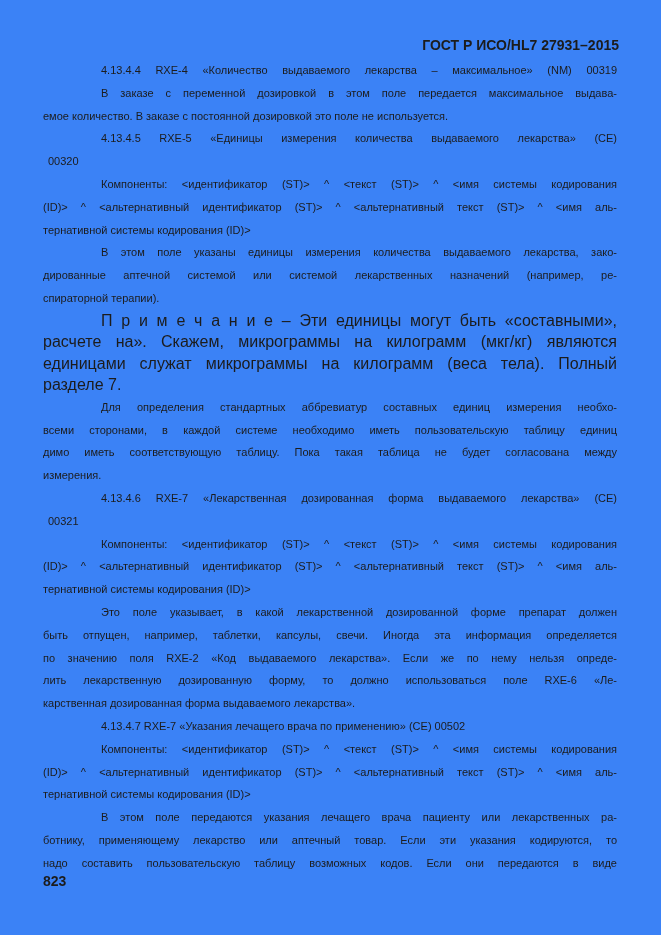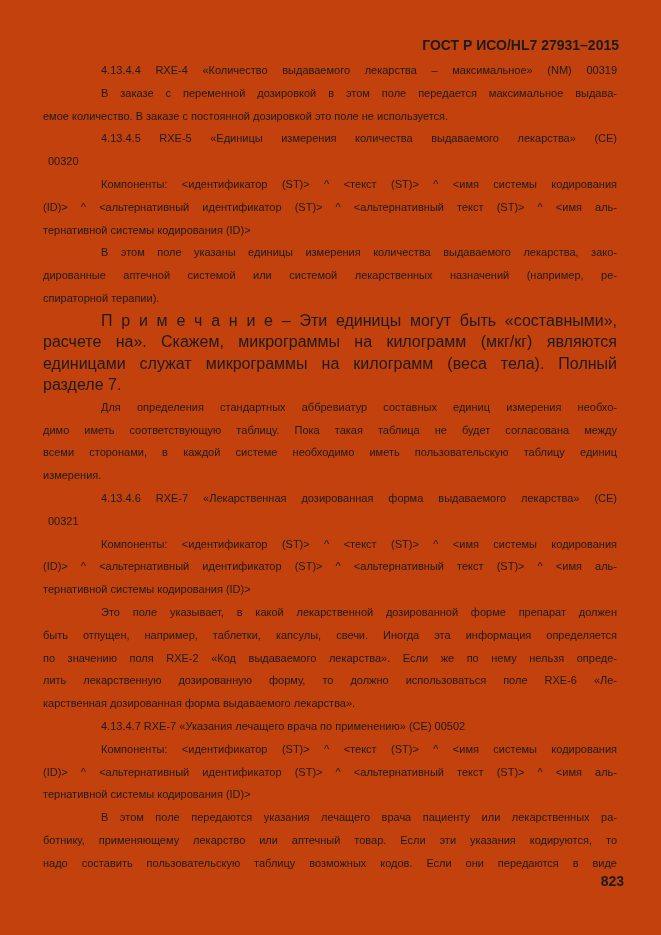--- a/index.html
+++ b/index.html
@@ -4,21 +4,21 @@
 <style>
   html, body {
     margin: 0;
     padding: 0;
     background: #ffffff;
   }
   .page {
     position: relative;
     width: 661px;
     height: 935px;
-    background: #c2410c;
+    background: #3b82f6;
     font-family: "Liberation Sans", sans-serif;
     color: #1c1c1c;
     overflow: hidden;
   }
   .header {
     position: absolute;
     top: 37px;
     left: 43px;
     width: 576px;
     text-align: right;
@@ -49,21 +49,20 @@
   .line.off { text-indent: 5px; }
   .line.j {
     text-align: justify;
     text-align-last: justify;
   }
   .page-num {
     position: absolute;
     top: 872px;
     left: 43px;
     width: 581px;
-    text-align: right;
     font-weight: bold;
     font-size: 14px;
     line-height: 18px;
   }
 </style>
 </head>
 <body>
 
 <div class="page">
   <div class="header">ГОСТ Р ИСО/HL7 27931–2015</div>
@@ -78,22 +77,22 @@
       <div class="line j">(ID)&gt; ^ &lt;альтернативный идентификатор (ST)&gt; ^ &lt;альтернативный текст (ST)&gt; ^ &lt;имя аль-</div>
       <div class="line">тернативной системы кодирования (ID)&gt;</div>
       <div class="line ind j">В этом поле указаны единицы измерения количества выдаваемого лекарства, зако-</div>
       <div class="line j">дированные аптечной системой или системой лекарственных назначений (например, ре-</div>
       <div class="line">спираторной терапии).</div>
       <div class="line note ind j">П р и м е ч а н и е – Эти единицы могут быть «составными», например, могут содержать слова «в</div>
       <div class="line note j">расчете на». Скажем, микрограммы на килограмм (мкг/кг) являются допустимым значением и означают, что</div>
       <div class="line note j">единицами служат микрограммы на килограмм (веса тела). Полный перечень единиц измерения ISO+ см. в</div>
       <div class="line note">разделе 7.</div>
       <div class="line ind j">Для определения стандартных аббревиатур составных единиц измерения необхо-</div>
+      <div class="line j">всеми сторонами, в каждой системе необходимо иметь пользовательскую таблицу единиц</div>
       <div class="line j">димо иметь соответствующую таблицу. Пока такая таблица не будет согласована между</div>
-      <div class="line j">всеми сторонами, в каждой системе необходимо иметь пользовательскую таблицу единиц</div>
       <div class="line">измерения.</div>
       <div class="line ind j">4.13.4.6 RXE-7 «Лекарственная дозированная форма выдаваемого лекарства» (CE)</div>
       <div class="line off">00321</div>
       <div class="line ind j">Компоненты: &lt;идентификатор (ST)&gt; ^ &lt;текст (ST)&gt; ^ &lt;имя системы кодирования</div>
       <div class="line j">(ID)&gt; ^ &lt;альтернативный идентификатор (ST)&gt; ^ &lt;альтернативный текст (ST)&gt; ^ &lt;имя аль-</div>
       <div class="line">тернативной системы кодирования (ID)&gt;</div>
       <div class="line ind j">Это поле указывает, в какой лекарственной дозированной форме препарат должен</div>
       <div class="line j">быть отпущен, например, таблетки, капсулы, свечи. Иногда эта информация определяется</div>
       <div class="line j">по значению поля RXE-2 «Код выдаваемого лекарства». Если же по нему нельзя опреде-</div>
       <div class="line j">лить лекарственную дозированную форму, то должно использоваться поле RXE-6 «Ле-</div>

